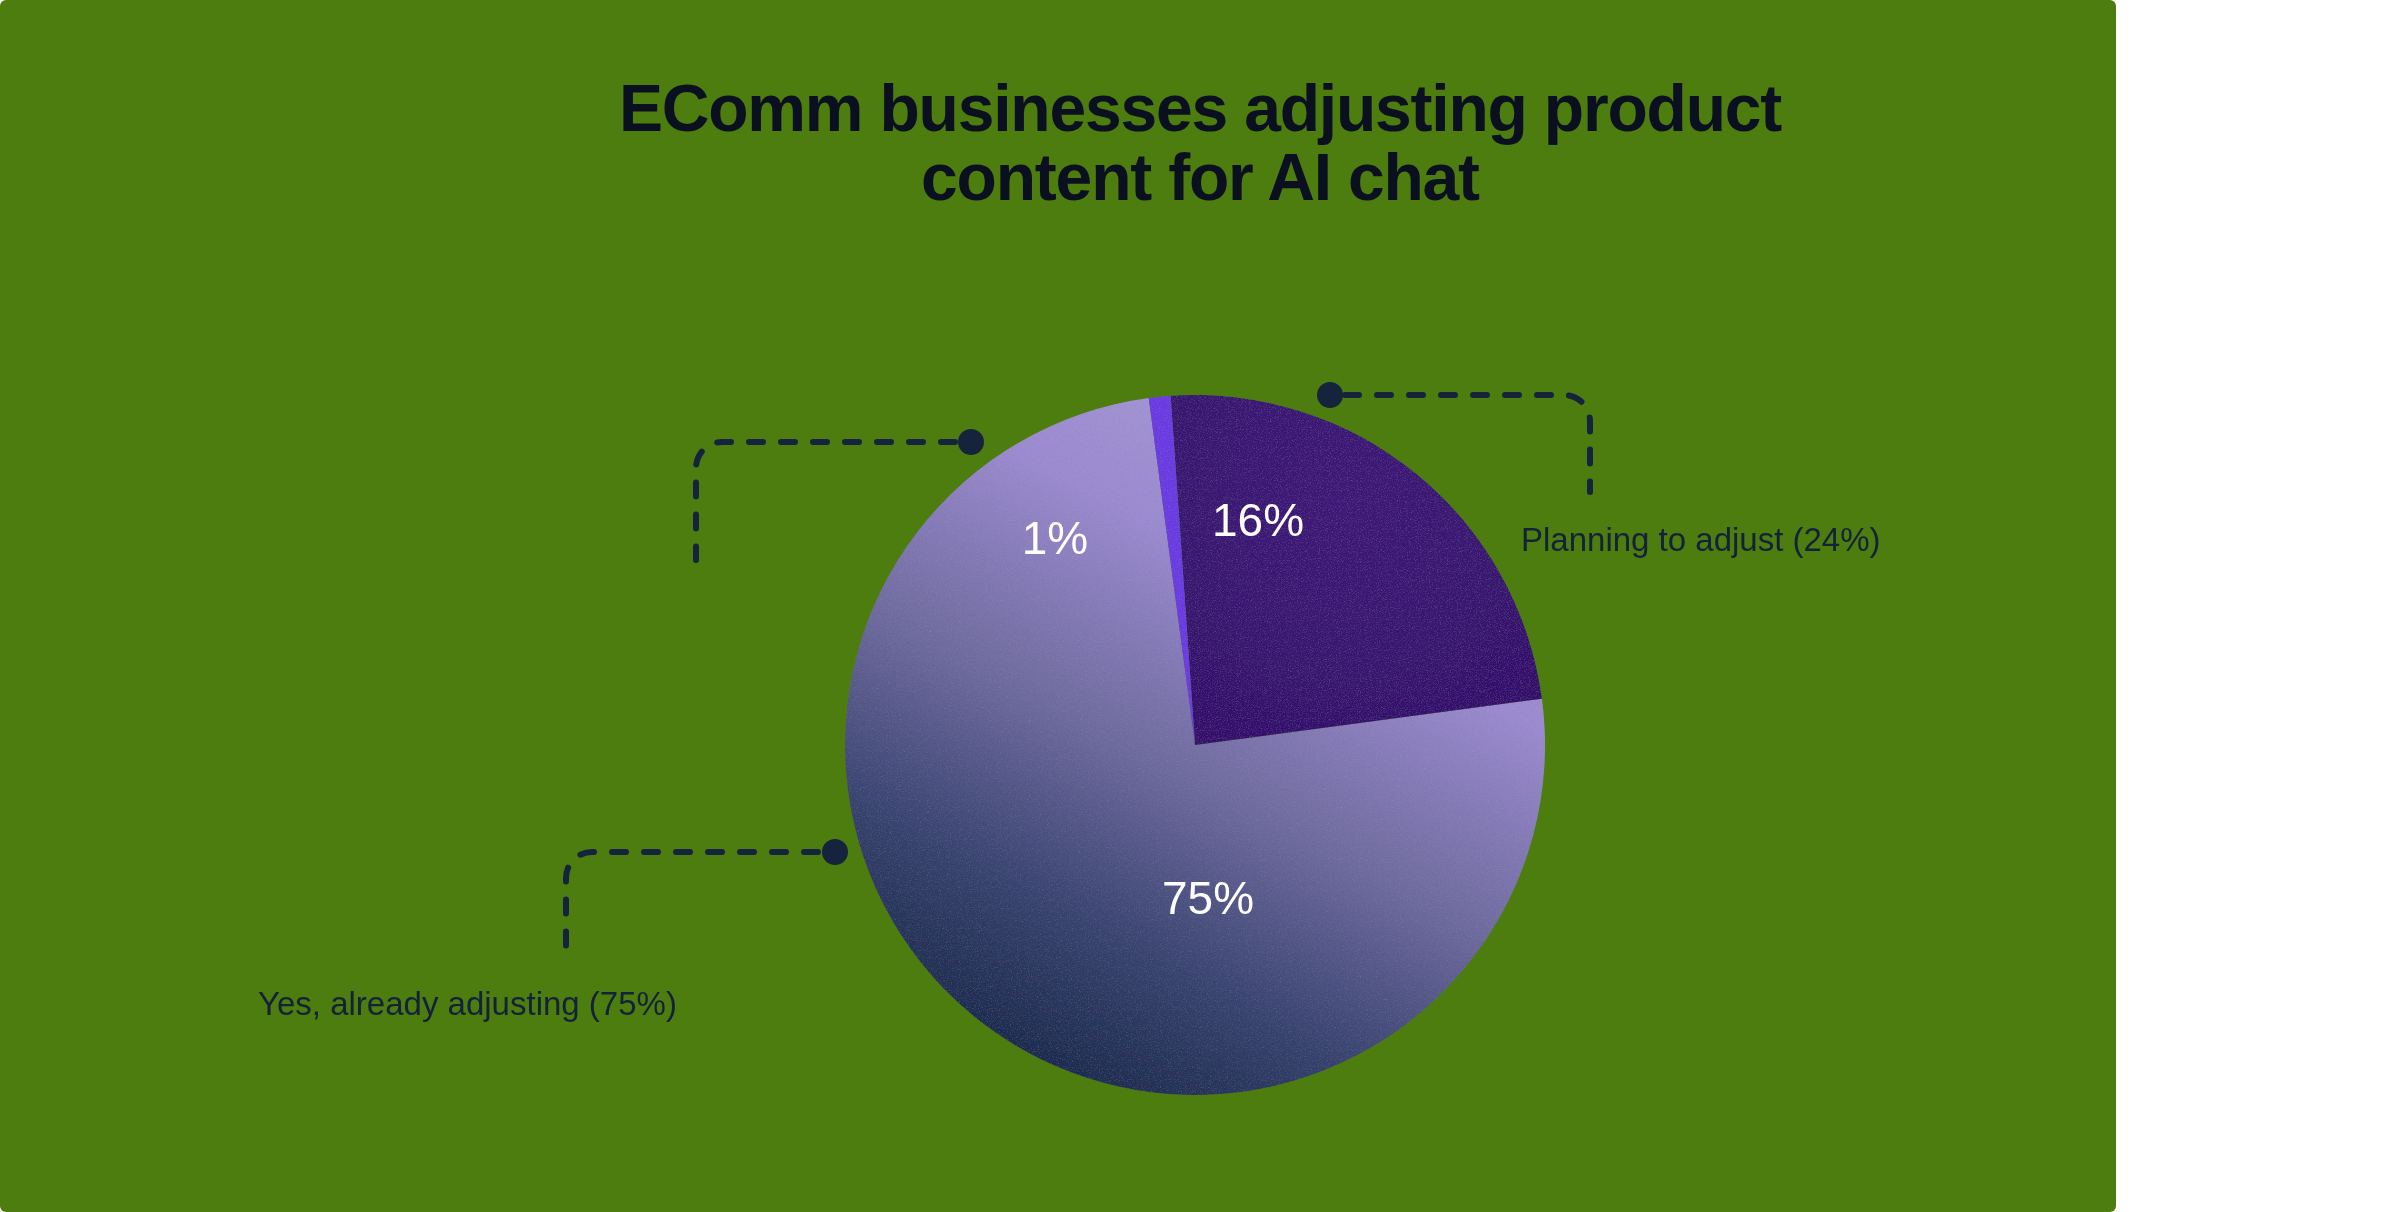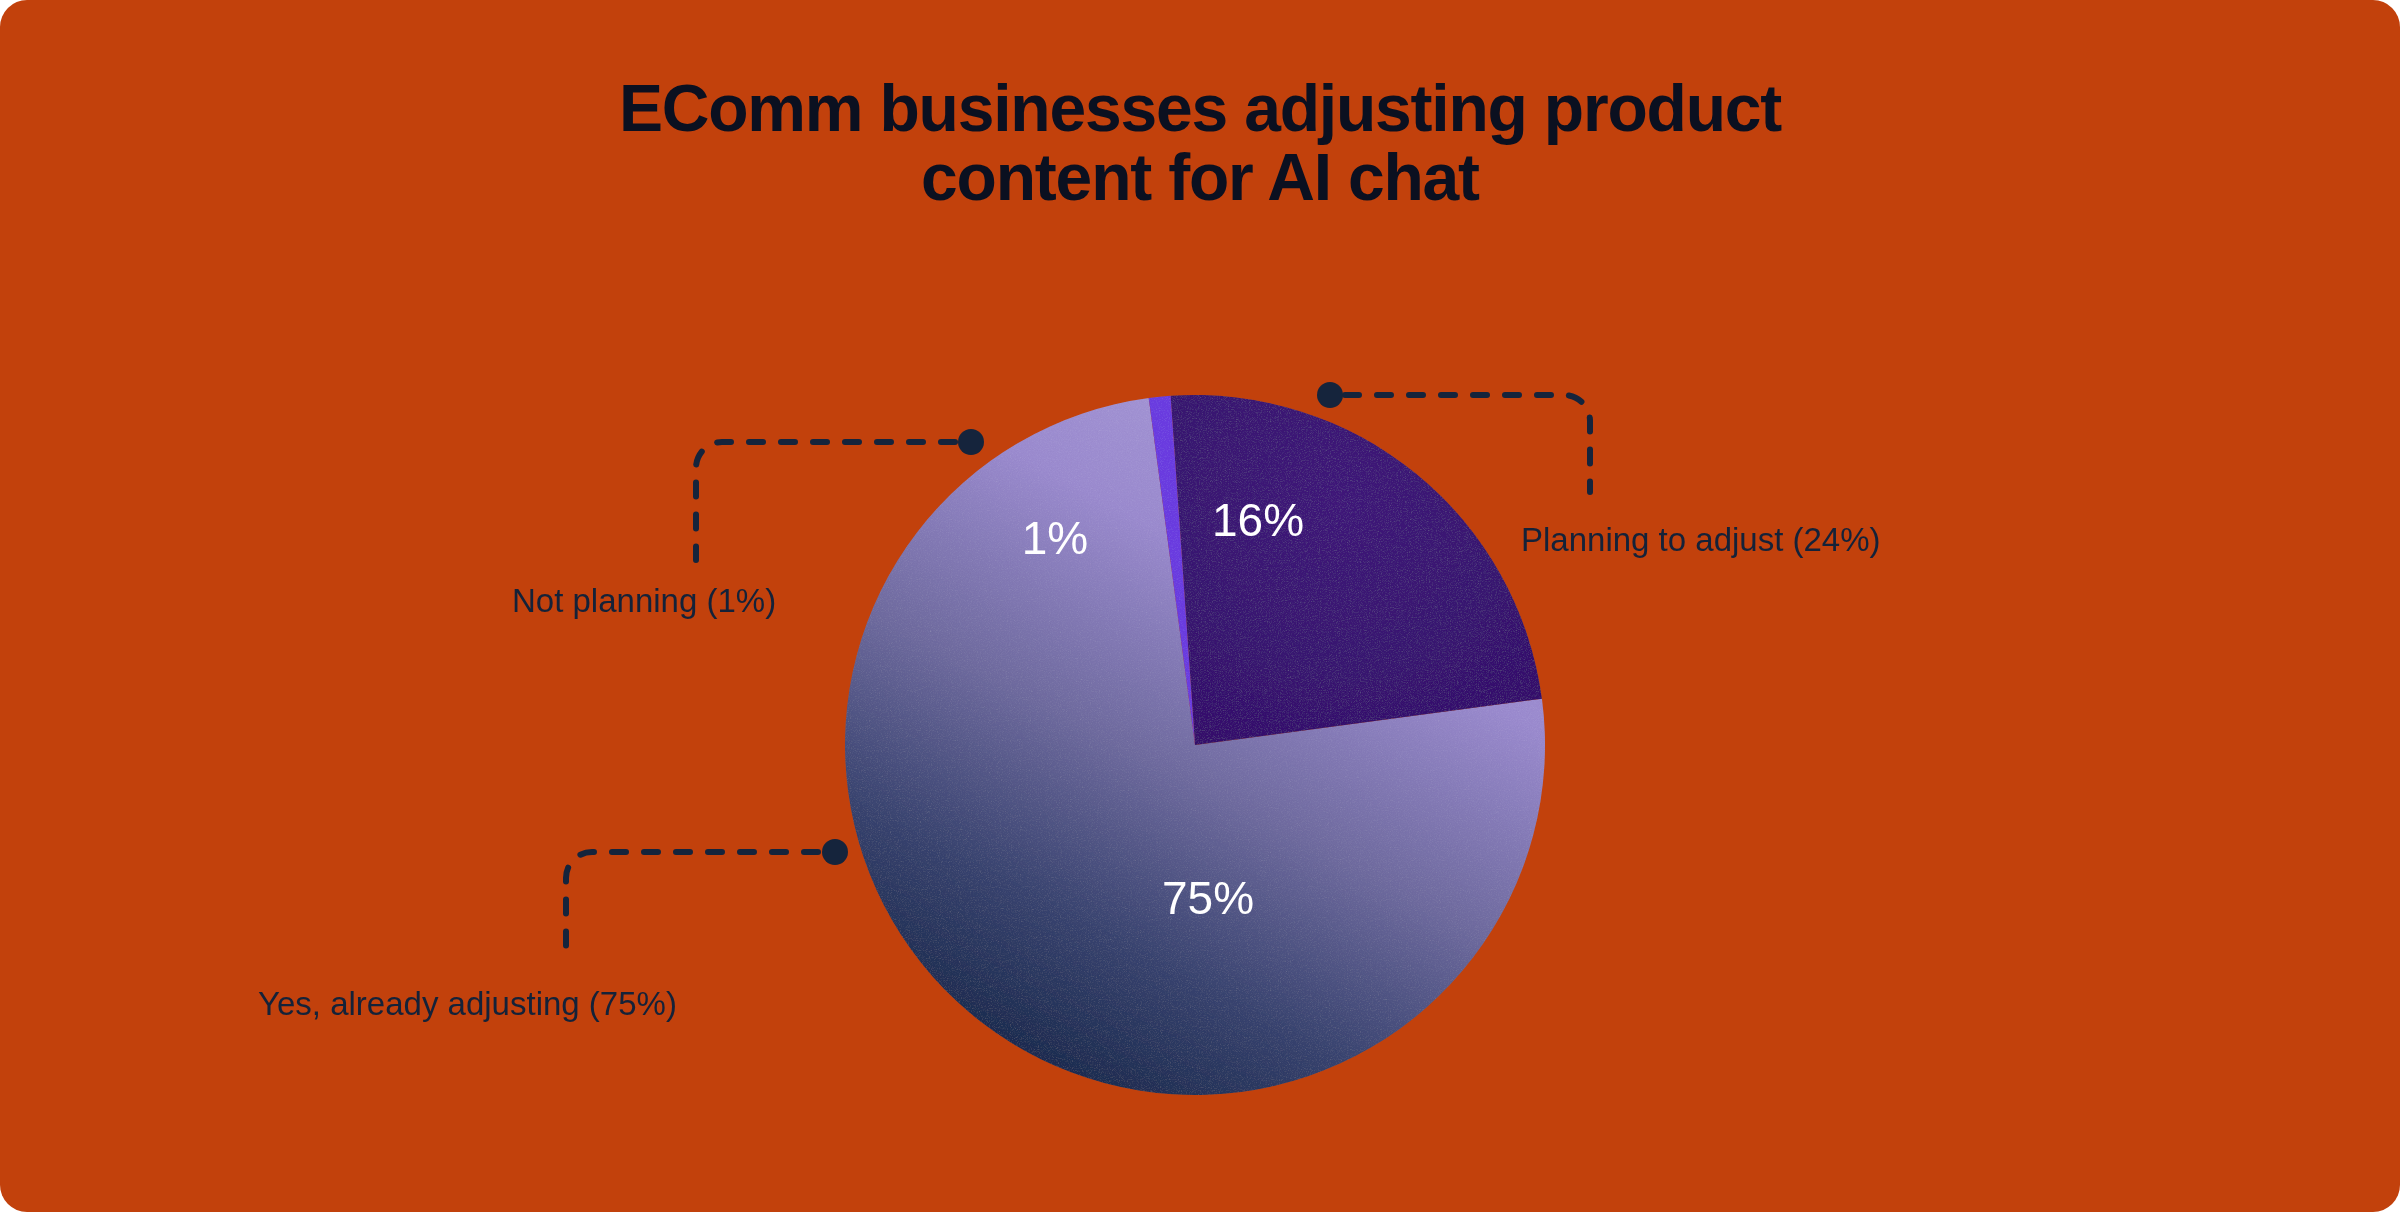--- a/index.html
+++ b/index.html
@@ -6,24 +6,24 @@
   html, body {
     margin: 0;
     padding: 0;
     background: #ffffff;
   }
   body {
     font-family: "Liberation Sans", sans-serif;
   }
   #canvas {
     position: relative;
-    width: 2400px;
+    width: 2116px;
     height: 1212px;
-    background: #c2410c;
-    border-radius: 27px;
+    background: #4d7c0f;
+    border-radius: 6px;
     overflow: hidden;
   }
   
   #chart-title {
     position: absolute;
     left: 0;
     top: 74px;
     width: 2400px;
     text-align: center;
     font-family: "Liberation Sans", sans-serif;
@@ -148,16 +148,15 @@
     <circle class="leader-dot" cx="1330" cy="395" r="13"></circle>
 
     <path class="leader-path" d="M 955 442 H 722 a 26 26 0 0 0 -26 26 V 560"></path>
     <circle class="leader-dot" cx="971" cy="442" r="13"></circle>
 
     <path class="leader-path" d="M 818 852 H 592 a 26 26 0 0 0 -26 26 V 962"></path>
     <circle class="leader-dot" cx="835" cy="852" r="13"></circle>
   </svg>
 
   <div class="callout-label" id="label-planning">Planning to adjust (24%)</div>
-  <div class="callout-label" id="label-not">Not planning (1%)</div>
   <div class="callout-label" id="label-yes">Yes, already adjusting (75%)</div>
 
 </div>
 
 </body></html>

